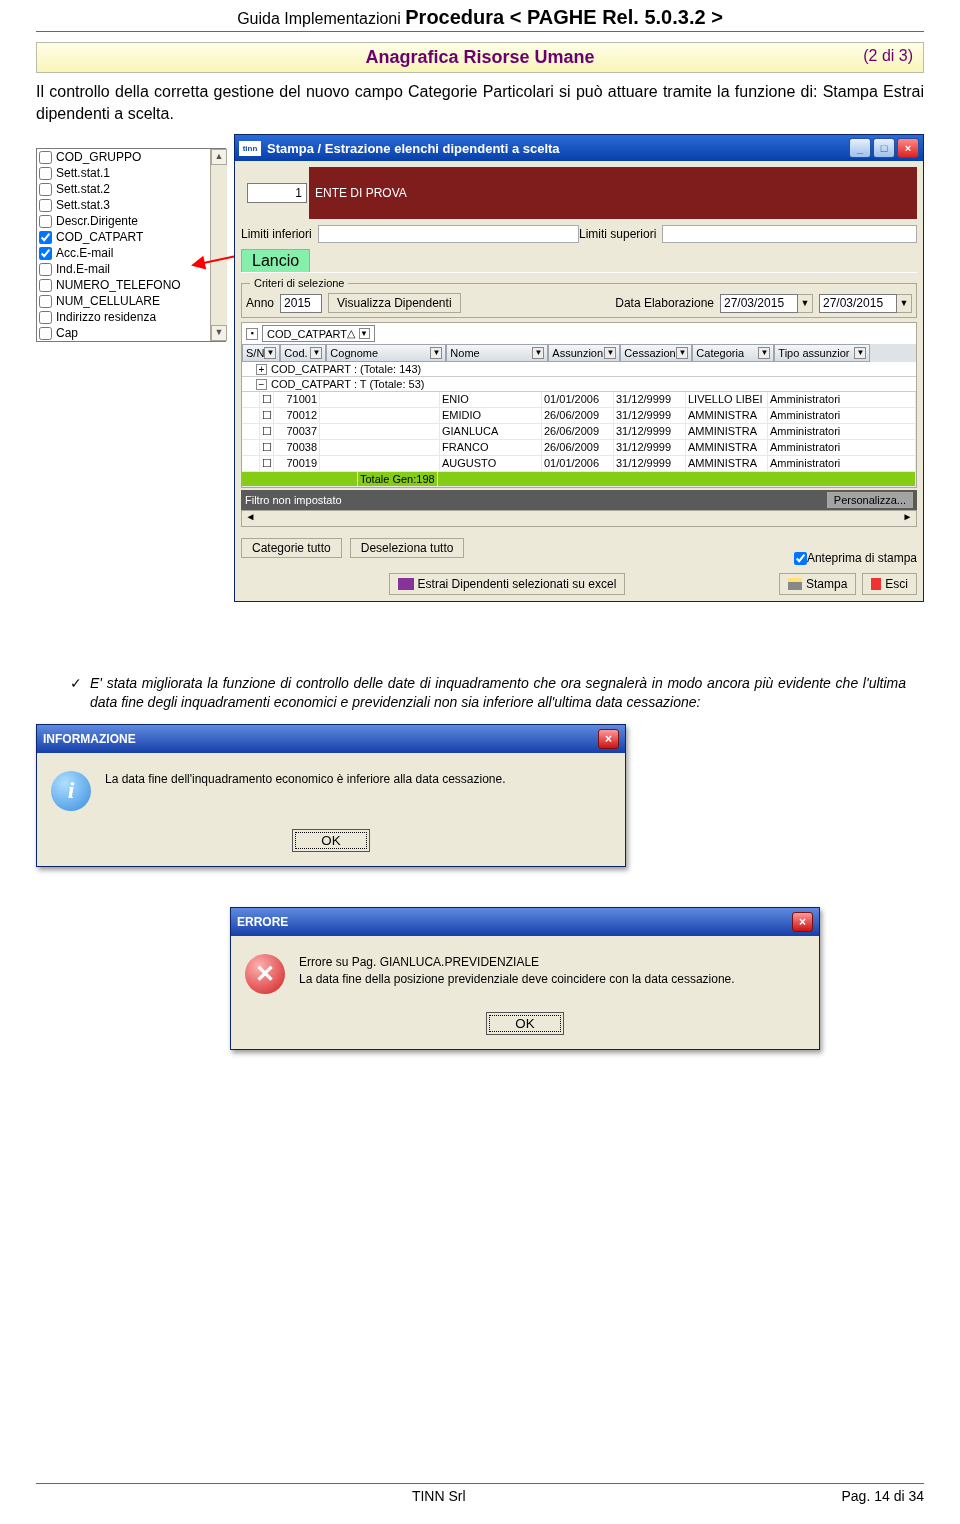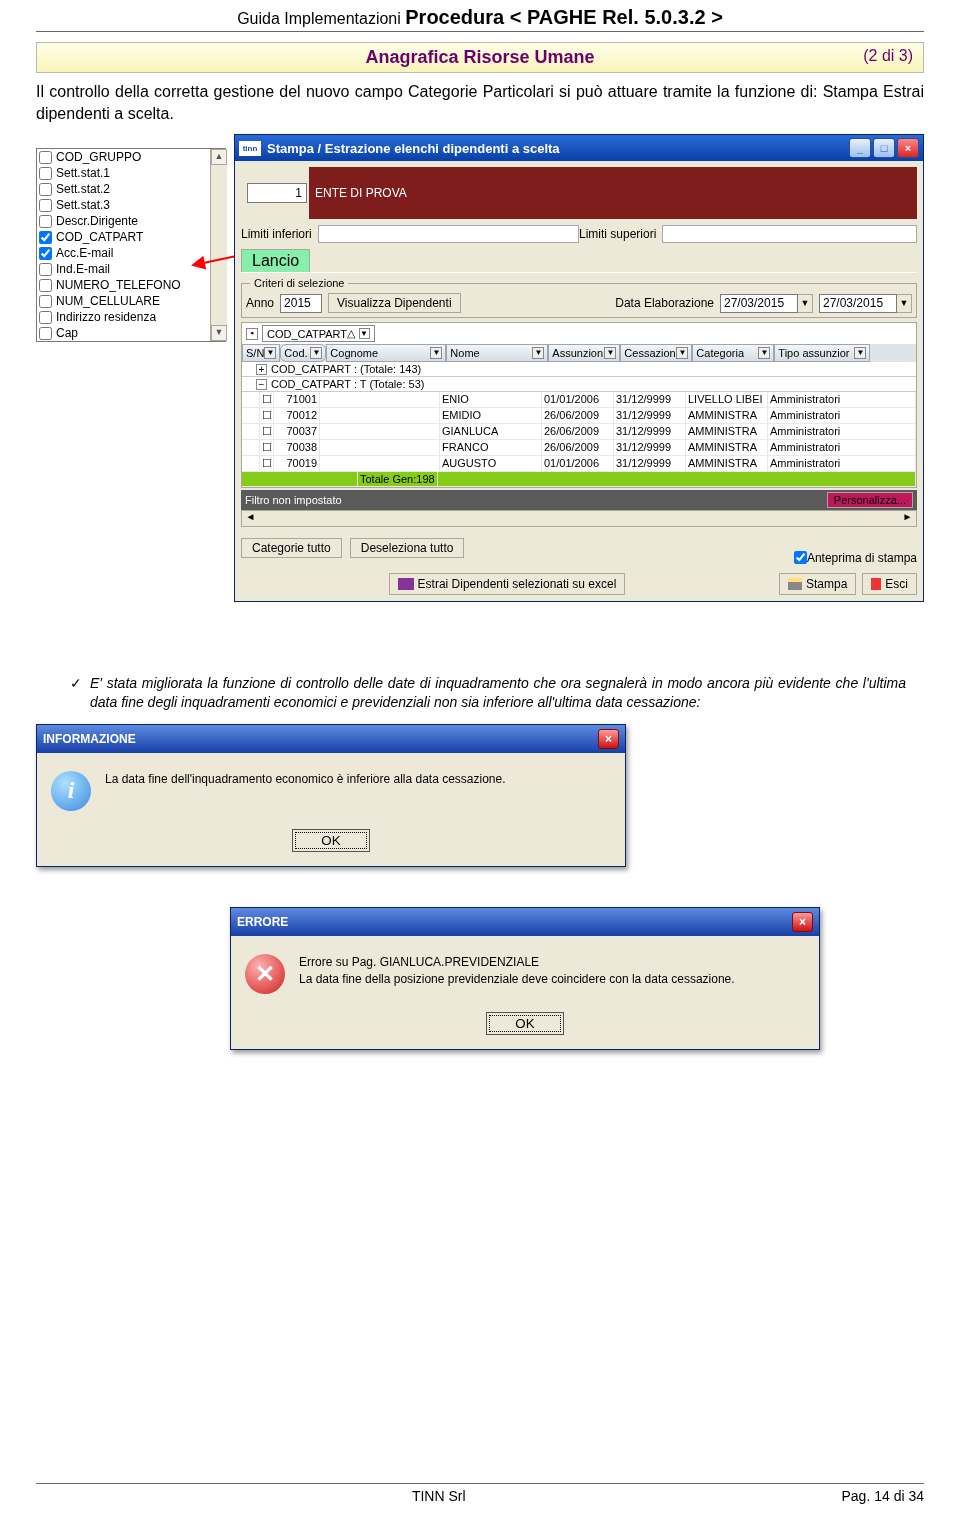--- a/index.html
+++ b/index.html
@@ -115,26 +115,26 @@
 
 .data-row { display: flex; border-bottom: 1px solid #e8e8e8; font-size: 11px; }
 .data-row .c { border-right: 1px solid #e8e8e8; padding: 1px 2px; overflow: hidden; white-space: nowrap; }
 .data-row .cb { width: 14px; text-align: center; }
 
 .hscroll { height: 17px; background: #ece9d8; border: 1px solid #aca899; display: flex; justify-content: space-between; }
 .hscroll .a { width: 17px; text-align: center; font-size: 10px; }
 
 .filtro-row { display: flex; align-items: center; background: #5a5a5a; color: #fff; font-size: 11px; padding: 2px 4px; margin-top: 2px; }
 .filtro-row .fsp { flex: 1; }
-.filtro-row .pers { background: #be185d; color: #000; border: 1px solid #aca899; padding: 1px 6px; }
+.filtro-row .pers { background: #a3a3a3; color: #000; border: 1px solid #aca899; padding: 1px 6px; }
 
 .sel-row { display: flex; align-items: center; gap: 8px; margin-top: 4px; }
 .sel-row .btn { background: #ece9d8; border: 1px solid #aca899; padding: 2px 10px; font-size: 12px; }
 .sel-row .sp { flex: 1; }
-.sel-row .chk { display: flex; align-items: flex-start; gap: 0; font-size: 12px; margin-top: 20px; }
+.sel-row .chk { display: flex; align-items: flex-end; gap: 0; font-size: 12px; margin-top: 20px; }
 
 .bottom-row { display: flex; align-items: center; gap: 6px; margin-top: 8px; }
 .bottom-row .sp { flex: 1; }
 .bottom-row .btn { background: #ece9d8; border: 1px solid #aca899; padding: 3px 8px; font-size: 12px; display: flex; align-items: center; }
 .bottom-row .excel-ico { width: 16px; height: 12px; background: #883399; margin-right: 4px; display: inline-block; }
 .bottom-row .print-ico { width: 14px; height: 12px; background: #888; margin-right: 4px; border-top: 4px solid #ffe070; display: inline-block; }
 .bottom-row .exit-ico { width: 10px; height: 12px; background: #e33; margin-right: 4px; display: inline-block; }
 
 
 .arrow { position: absolute; left: 158px; top: 130px; width: 102px; height: 2px; background: #f00; transform: rotate(-12deg); transform-origin: left; }
@@ -285,21 +285,21 @@
       <div class="grid1">
         <div style="padding:2px 4px;display:flex;align-items:center;">
           <span style="width: 12px;height:12px;border:1px solid #888;text-align:center;line-height:9px;font-size:9px;margin-right:4px;">▪</span>
           <span style="border:1px solid #888;padding:1px 4px;font-size:11px;display:flex;align-items:center;"><span>COD_CATPART</span> △ <span style="border:1px solid #888;width:11px;font-size:8px;text-align:center;margin-left:3px;">▼</span></span>
         </div>
         <div class="ghead-row" id="ghead">
             <div class="gh" style="flex: 0 0 32px;">
               <span>S/N</span>
               <span class="dd">▼</span>
             </div>
-            <div class="gh" style="flex: 0 0 46px; border-radius: 6px;">
+            <div class="gh" style="flex: 0 0 46px;">
               <span>Cod.</span>
               <span class="dd">▼</span>
             </div>
             <div class="gh" style="flex: 0 0 120px; justify-content: space-between;">
               <span>Cognome</span>
               <span class="dd">▼</span>
             </div>
             <div class="gh" style="flex: 0 0 102px;">
               <span>Nome</span>
               <span class="dd">▼</span>

